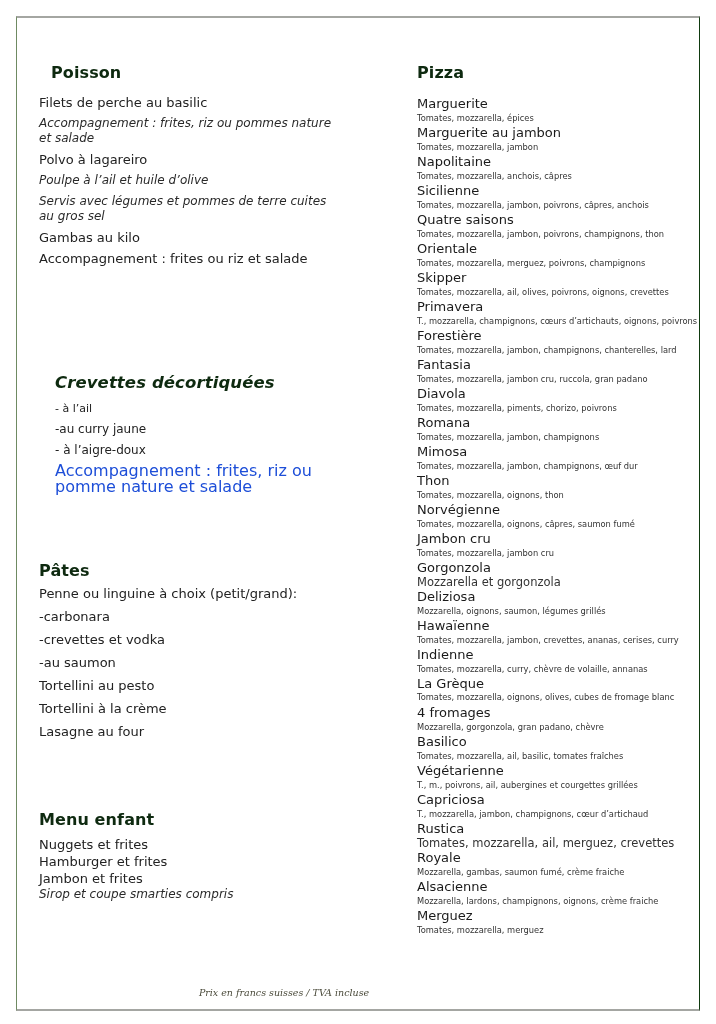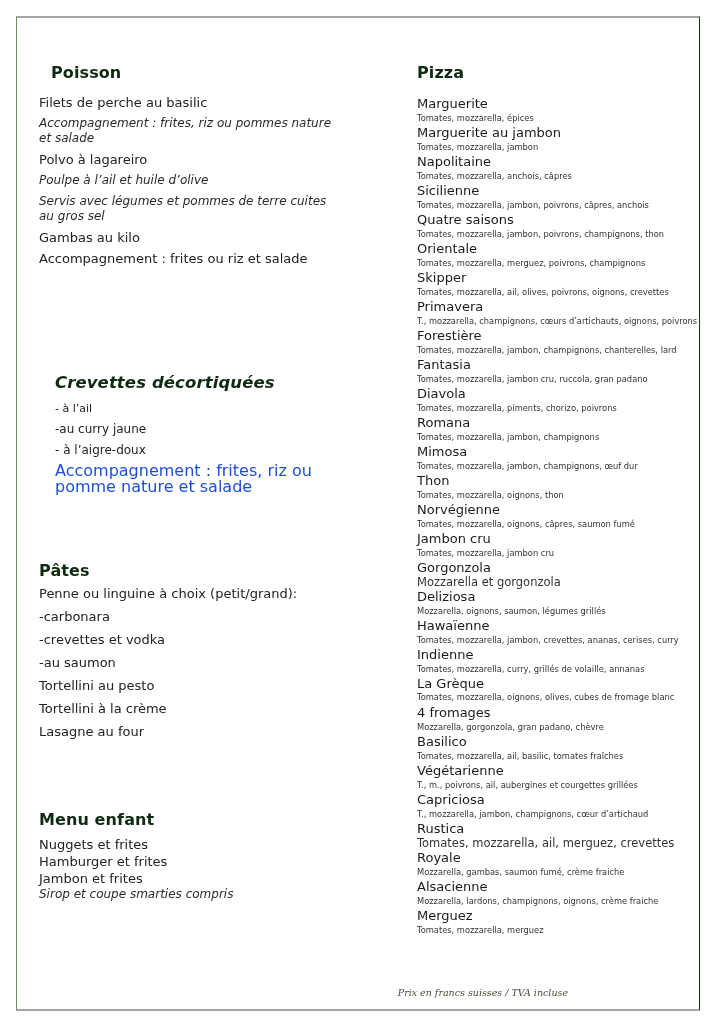--- a/index.html
+++ b/index.html
@@ -28,21 +28,21 @@
   .sec-pates { position: absolute; top: 498px; left: 0; width: 300px; }
   
   .sec-enfant { position: absolute; top: 747px; left: 0; width: 300px; }
 
   .pizza-list { margin-top: 15px; }
   .pizza-name { font-size: 13px; color: #1a1a1a; line-height: 14px; white-space: nowrap; }
   .pizza-desc { font-size: 8.3px; color: #333; line-height: 15px; white-space: nowrap; }
   .pizza-desc.big { font-size: 11.5px; line-height: 15px; }
   .pizza-desc.wrap { white-space: normal; width: 280px; line-height: 12px; padding-bottom: 3px; }
 
-  .footer { position: absolute; top: 987px; left: 0; width: 568px; text-align: right;
+  .footer { position: absolute; top: 987px; left: 0; width: 568px; text-align: center;
             font-family: "DejaVu Serif", serif; font-style: italic; font-size: 9.5px; color: #4a4a3a; }
 </style>
 </head>
 <body>
 
 <div class="frame"></div>
 
 <div class="col-left">
 
   <div class="sec-poisson">
@@ -158,21 +158,21 @@
       <div>
         <div class="pizza-name">Deliziosa</div>
         <div class="pizza-desc">Mozzarella, oignons, saumon, légumes grillés</div>
       </div>
       <div>
         <div class="pizza-name">Hawaïenne</div>
         <div class="pizza-desc">Tomates, mozzarella, jambon, crevettes, ananas, cerises, curry</div>
       </div>
       <div>
         <div class="pizza-name">Indienne</div>
-        <div class="pizza-desc">Tomates, mozzarella, curry, grillés de volaille, annanas</div>
+        <div class="pizza-desc">Tomates, mozzarella, curry, chèvre de volaille, annanas</div>
       </div>
       <div>
         <div class="pizza-name">La Grèque</div>
         <div class="pizza-desc wrap">Tomates, mozzarella, oignons, olives, cubes de fromage blanc</div>
       </div>
       <div>
         <div class="pizza-name">4 fromages</div>
         <div class="pizza-desc">Mozzarella, gorgonzola, gran padano, chèvre</div>
       </div>
       <div>

